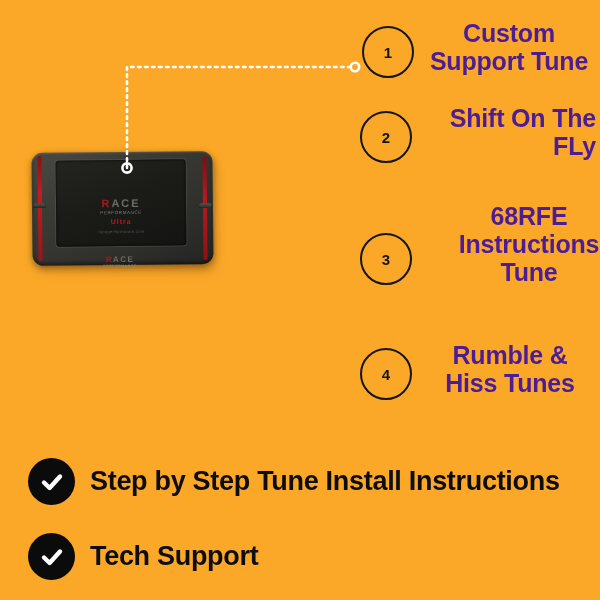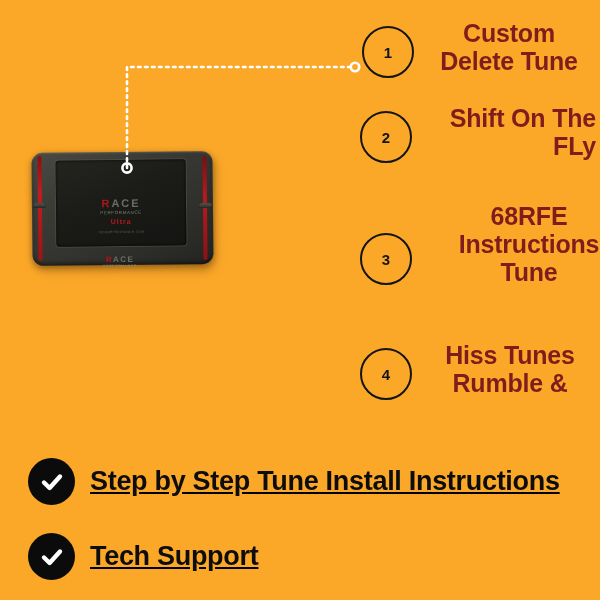--- a/index.html
+++ b/index.html
@@ -190,33 +190,32 @@
     display: flex;
     align-items: center;
     justify-content: center;
     font-size: 15px;
     font-weight: bold;
     color: #141414;
   }
   .feature-text {
     position: absolute;
     text-align: center;
-    color: #7f1d1d;
+    color: #4c1d95;
     font-weight: bold;
     font-size: 25px;
     line-height: 1.12;
     letter-spacing: -0.2px;
   }
 
   
   .check-row {
     position: absolute;
     display: flex;
     align-items: center;
-    text-decoration: underline;
   }
   .check-badge {
     width: 47px;
     height: 47px;
     border-radius: 50%;
     background: #0b0b0b;
     flex: 0 0 auto;
     display: flex;
     align-items: center;
     justify-content: center;
@@ -263,21 +262,21 @@
     <circle cx="127" cy="168" r="4.6" fill="none" stroke="#ffffff" stroke-width="2.6"></circle>
     <circle cx="355" cy="67" r="4.2" fill="none" stroke="#ffffff" stroke-width="2.6"></circle>
   </svg>
 
   <div class="feature" style="left:0;top:0;">
     <div class="num-circle" style="left:362px;top:26px;">
       <span>1</span>
     </div>
     <div class="feature-text" style="left:424px;top:19px;width:170px;">
       <div>Custom</div>
-      <div>Delete Tune</div>
+      <div>Support Tune</div>
     </div>
   </div>
 
   <div class="feature" style="left:0;top:0;">
     <div class="num-circle" style="left:360px;top:111px;">
       <span>2</span>
     </div>
     <div class="feature-text" style="left:424px;top:104px;width:172px;text-align:right;">
       <div>Shift On The</div>
       <div>FLy</div>
@@ -293,22 +292,22 @@
       <div>Instructions</div>
       <div>Tune</div>
     </div>
   </div>
 
   <div class="feature" style="left:0;top:0;">
     <div class="num-circle" style="left:360px;top:348px;">
       <span>4</span>
     </div>
     <div class="feature-text" style="left:424px;top:341px;width:172px;">
+      <div>Rumble &amp;</div>
       <div>Hiss Tunes</div>
-      <div>Rumble &amp;</div>
     </div>
   </div>
 
   <div class="check-row" style="left:28px;top:458px;">
     <div class="check-badge">
       <svg width="30" height="30" viewBox="0 0 30 30">
         <polyline points="7,15.5 12.6,21 23,9.5" fill="none" stroke="#ffffff" stroke-width="4.4" stroke-linecap="round" stroke-linejoin="round"></polyline>
       </svg>
     </div>
     <div class="check-label">Step by Step Tune Install Instructions</div>

